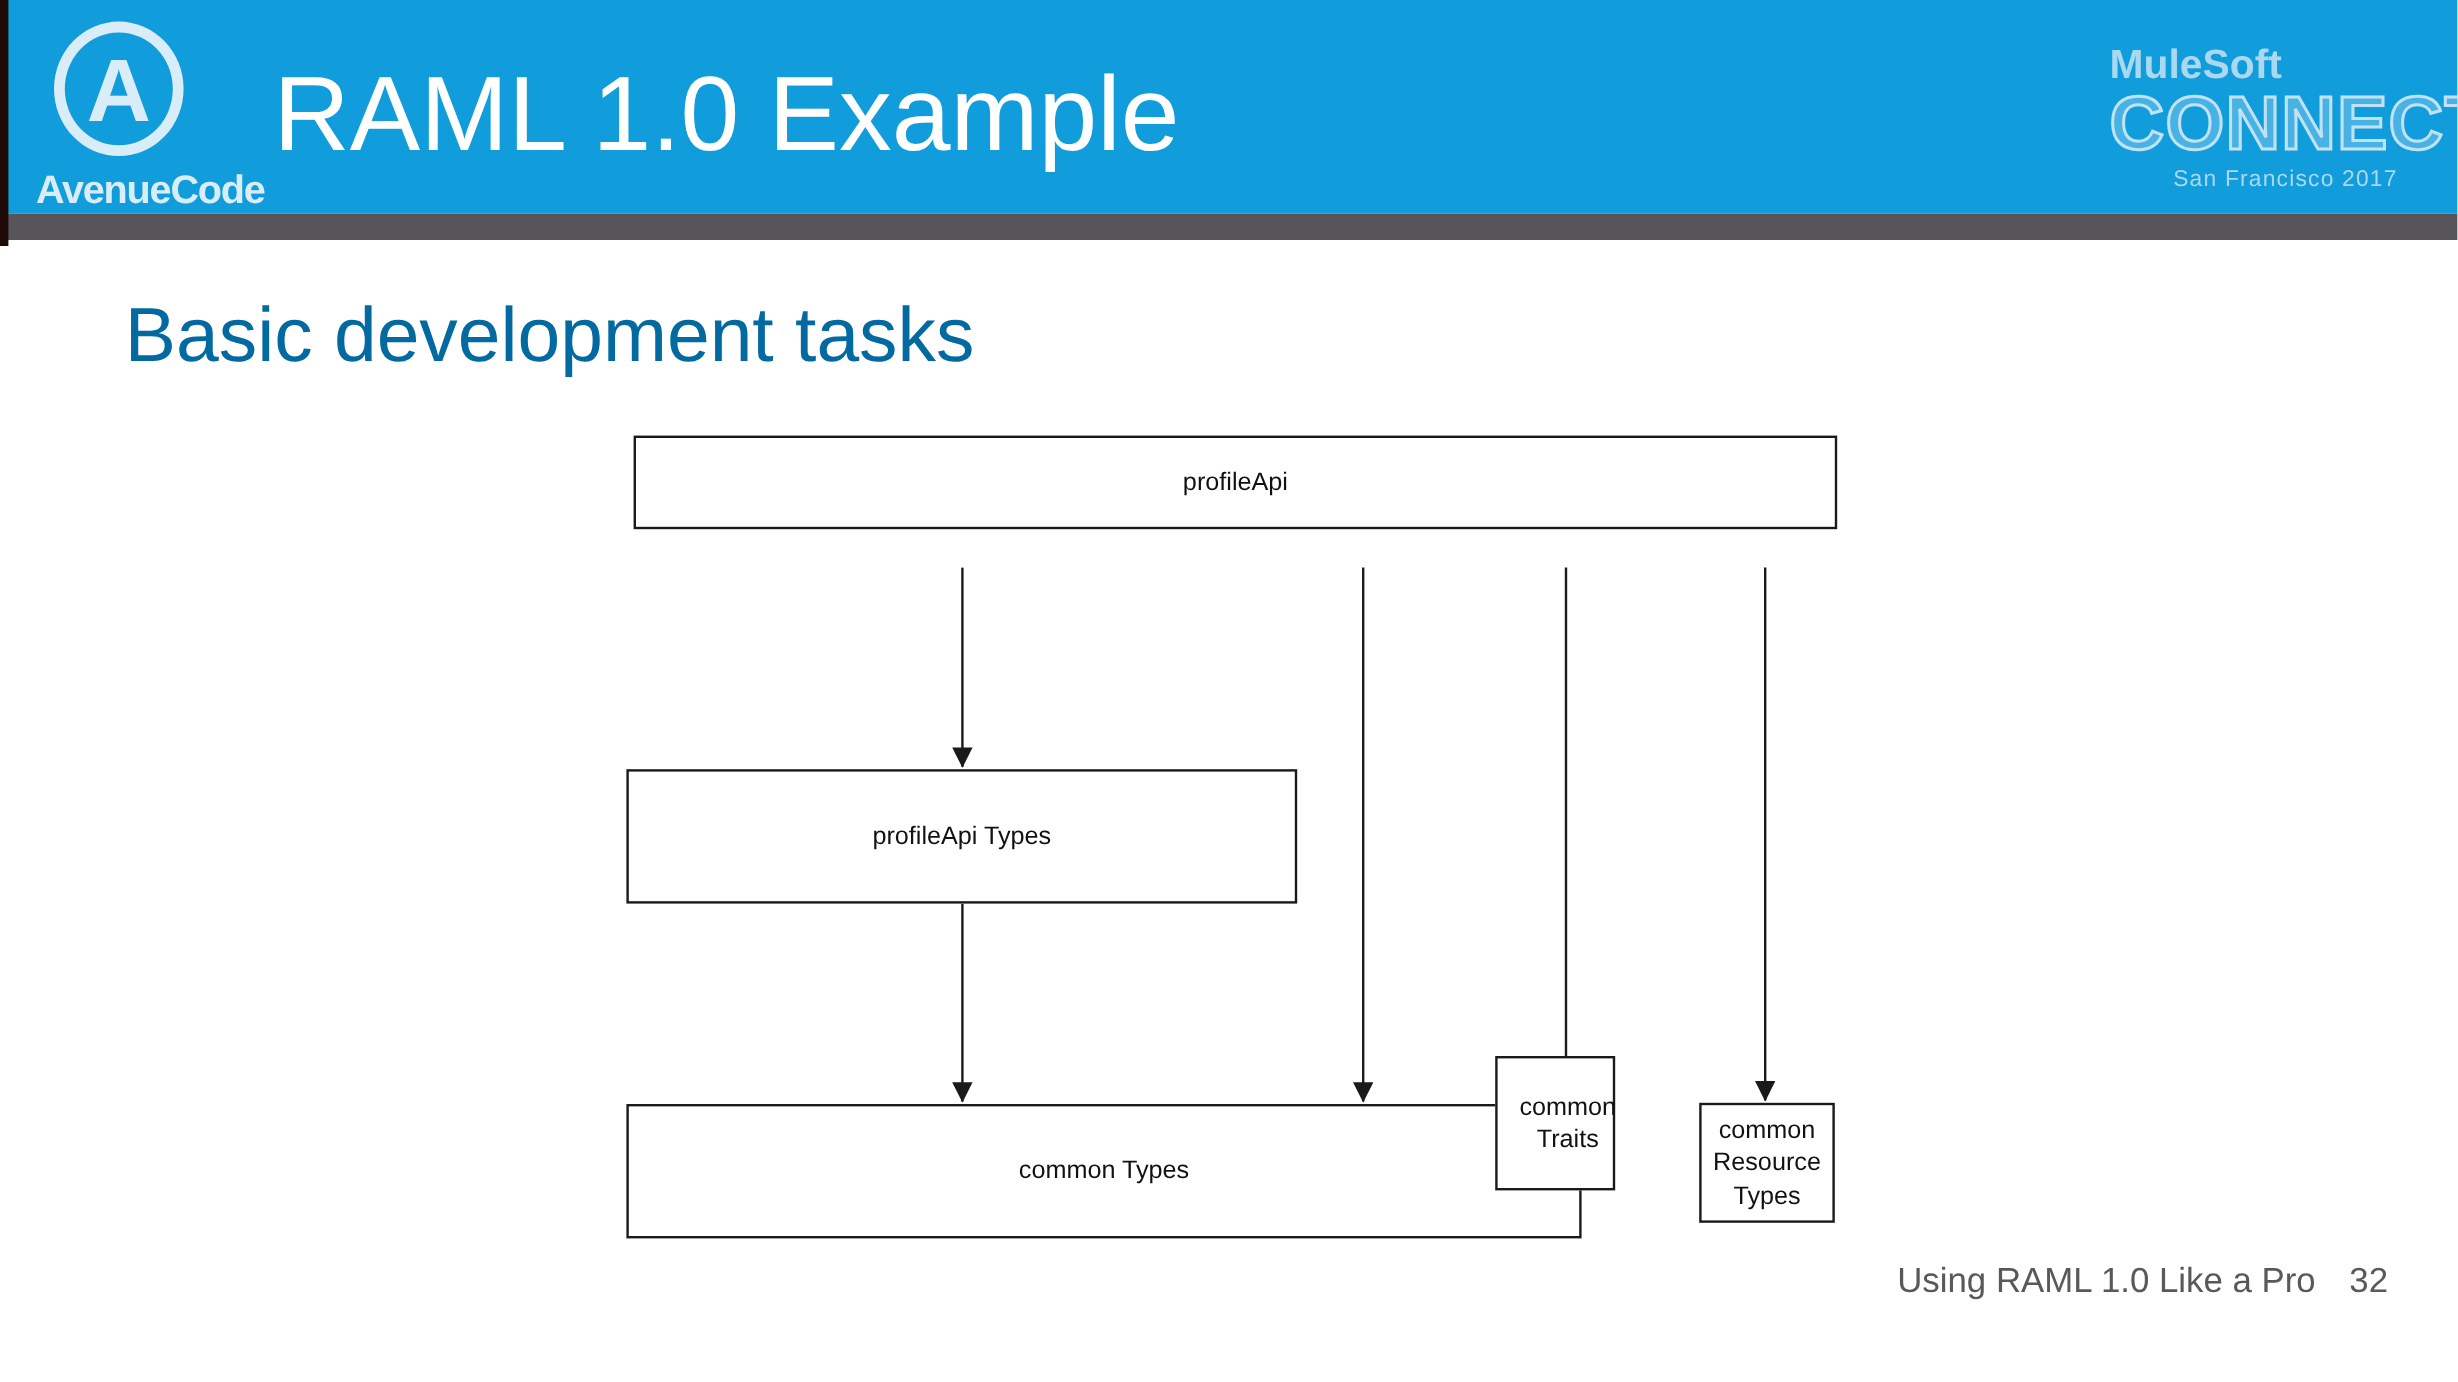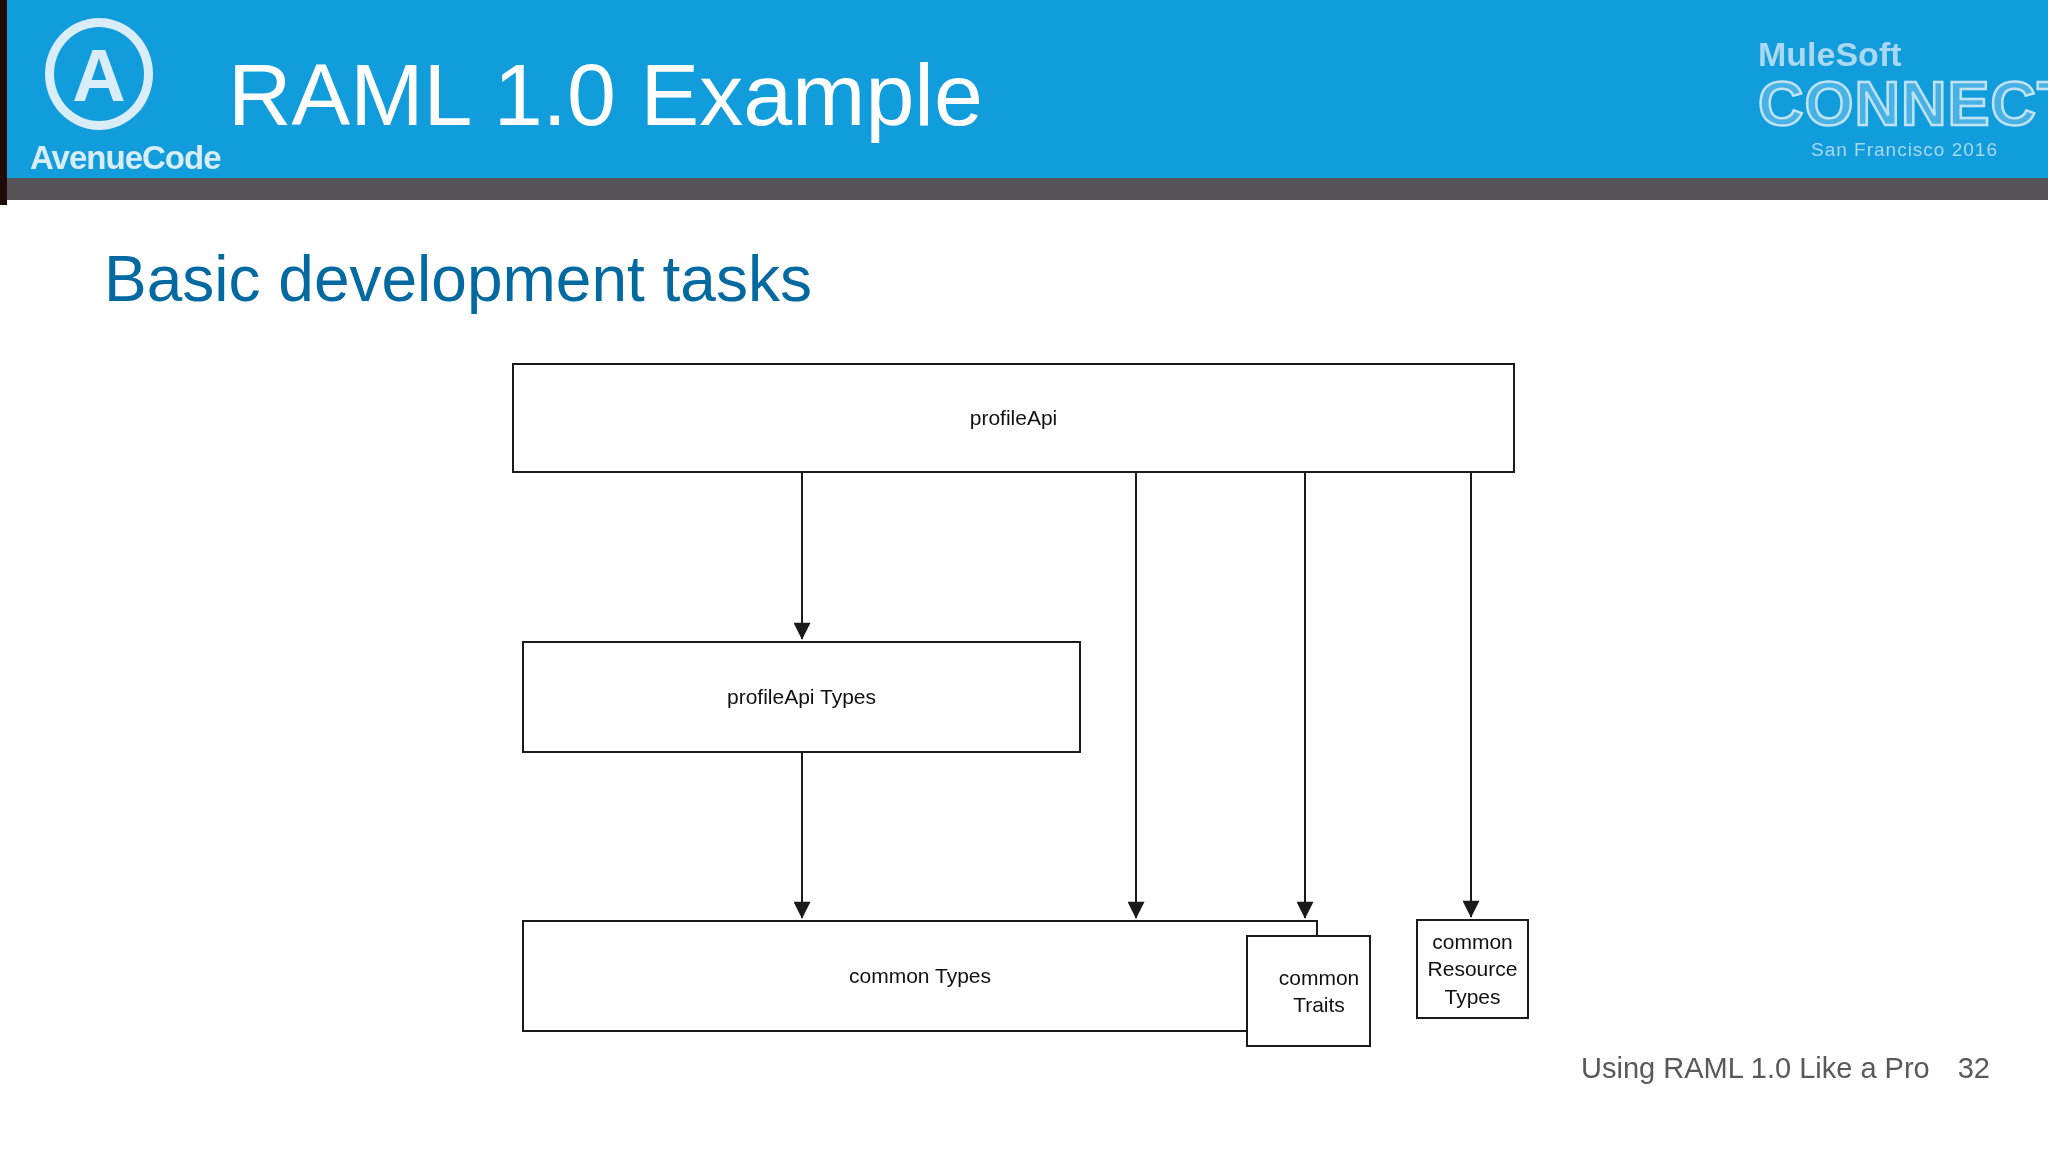--- a/index.html
+++ b/index.html
@@ -72,24 +72,24 @@
   }
 
   .connectors { position: absolute; left: 0; top: 0; width: 2048px; height: 1152px; pointer-events: none; }
 
   .node {
     position: absolute; background: #ffffff; border: 2px solid #1a1a1a;
     display: flex; align-items: center; justify-content: center;
     color: #111111; font-size: 21px; text-align: center; line-height: 1.3;
     padding: 4px;
   }
-  .node-profileApi          { left: 512px;  top: 363px; width: 1003px; height: 110px; }
+  .node-profileApi          { left: 528px;  top: 363px; width: 1003px; height: 78px; }
   .node-profileApiTypes     { left: 522px;  top: 641px; width: 559px;  height: 112px; }
   .node-commonTypes         { left: 522px;  top: 920px; width: 796px;  height: 112px; }
-  .node-commonTraits        { left: 1246px; top: 935px; width: 125px;  height: 112px; padding-left: 25px; }
+  .node-commonTraits        { left: 1246px; top: 880px; width: 100px;  height: 112px; padding-left: 25px; }
   .node-commonResourceTypes { left: 1416px; top: 919px; width: 113px;  height: 100px; }
   .node-commonTraits .node-label,
   .node-commonResourceTypes .node-label { max-width: 100px; }
 
   .footer {
     position: absolute; right: 58px; top: 1052px;
     display: flex; align-items: baseline; gap: 28px;
     color: #595959; font-size: 29px;
   }
 </style>
@@ -104,21 +104,21 @@
         <span class="ac-letter">A</span>
       </div>
       <div class="ac-name">AvenueCode</div>
     </div>
 
     <h1 class="slide-title">RAML 1.0 Example</h1>
 
     <div class="brand">
       <div class="brand-mulesoft">MuleSoft</div>
       <div class="brand-connect">CONNECT</div>
-      <div class="brand-sf">San Francisco 2016</div>
+      <div class="brand-sf">San Francisco 2017</div>
     </div>
   </div>
 
   <div class="edge-strip"></div>
   <div class="divider-stripe"></div>
 
   <h2 class="heading">Basic development tasks</h2>
 
   <svg class="connectors" viewBox="0 0 2048 1152" xmlns="http://www.w3.org/2000/svg">
     <defs>

